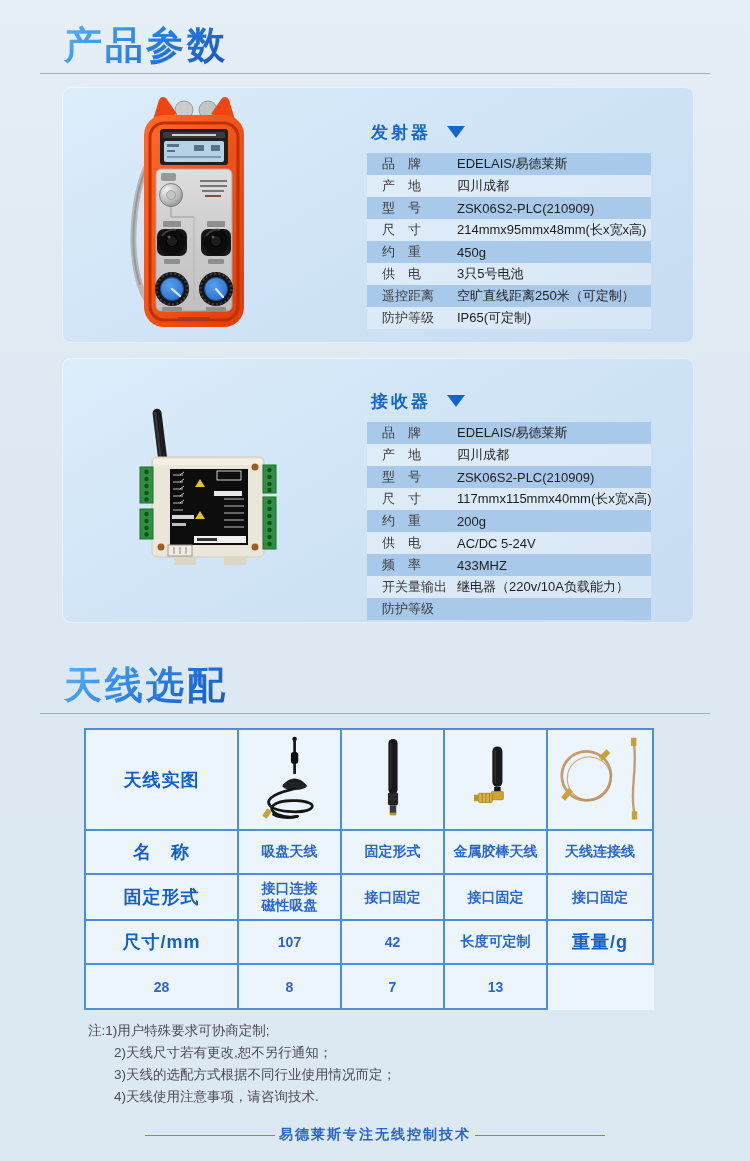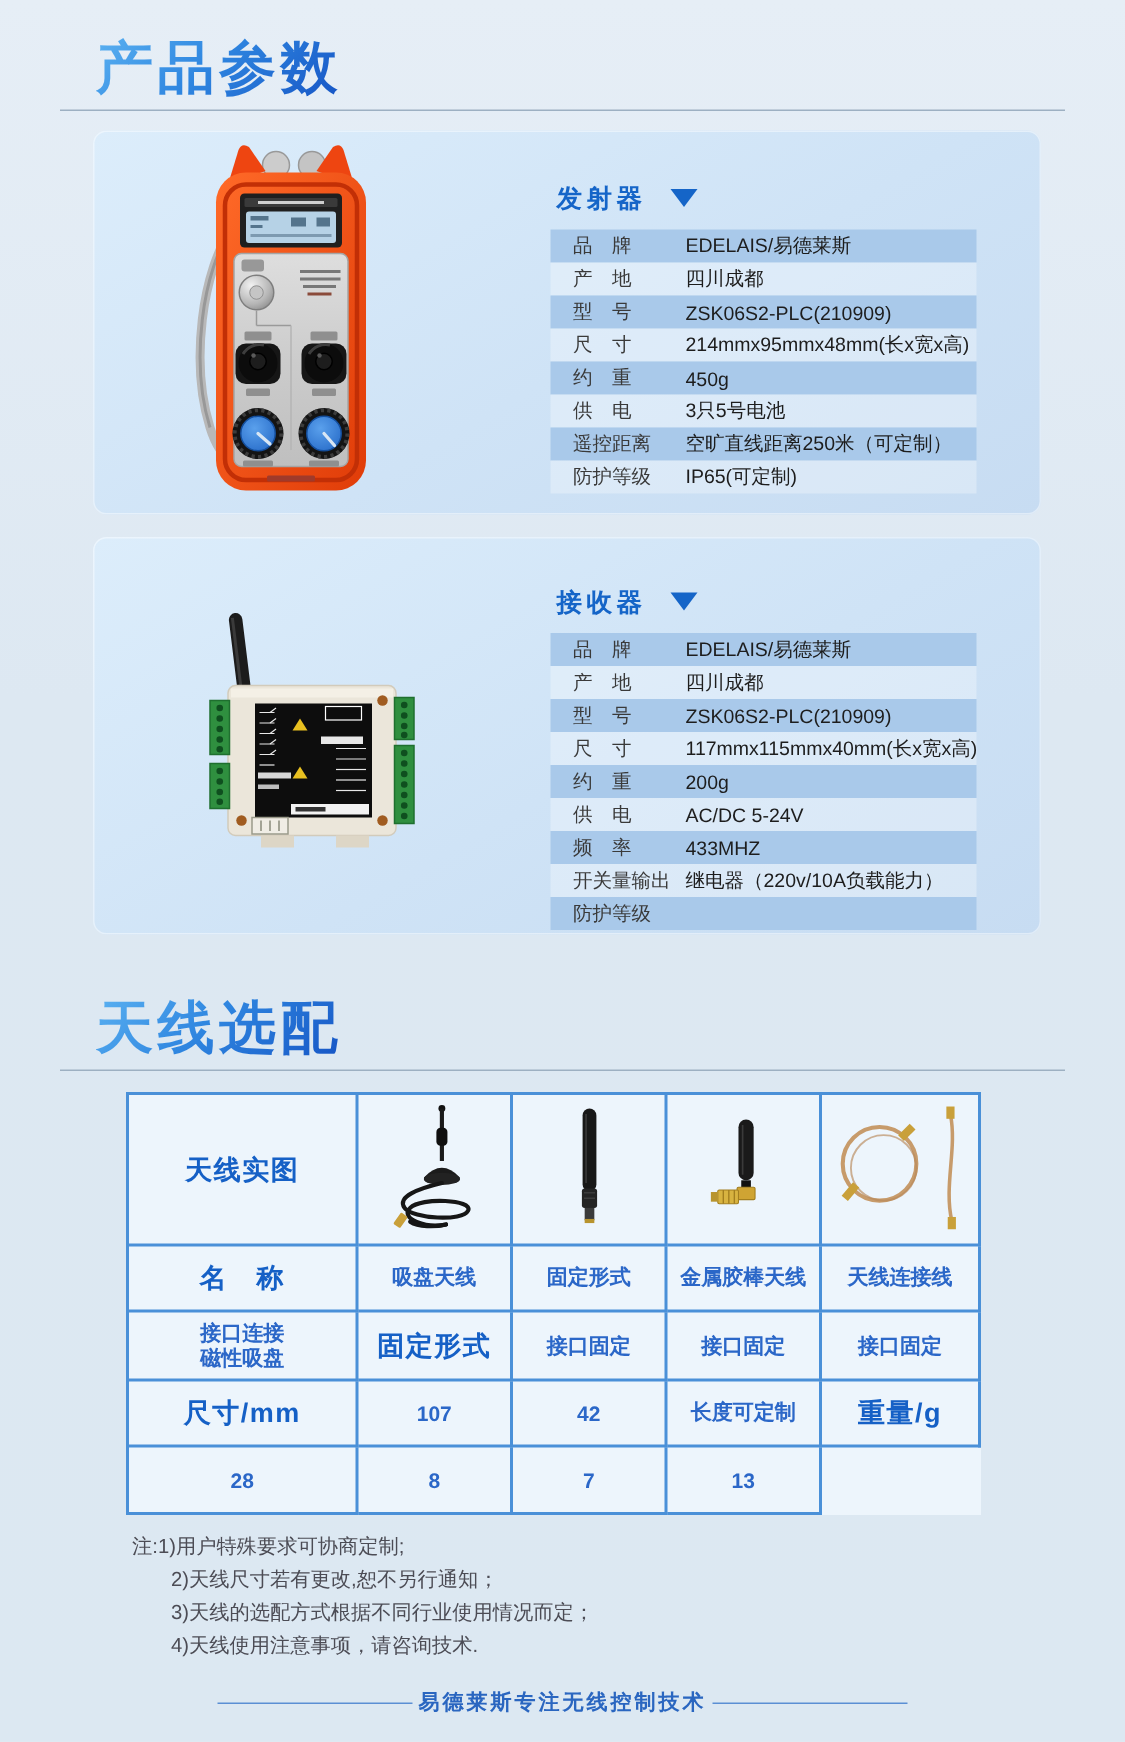--- a/index.html
+++ b/index.html
@@ -355,23 +355,23 @@
         <rect x="90" y="85" width="6" height="9" fill="#c9a03a"></rect>
       </svg>
     </div>
 
     <div class="at-cell at-h">名　称</div>
     <div class="at-cell at-v">吸盘天线</div>
     <div class="at-cell at-v">固定形式</div>
     <div class="at-cell at-v">金属胶棒天线</div>
     <div class="at-cell at-v">天线连接线</div>
 
+    <div class="at-cell at-h">固定形式</div>
     <div class="at-cell at-v at-mount">接口连接
 磁性吸盘</div>
-    <div class="at-cell at-h">固定形式</div>
     <div class="at-cell at-v at-mount">接口固定</div>
     <div class="at-cell at-v at-mount">接口固定</div>
     <div class="at-cell at-v at-mount">接口固定</div>
 
     <div class="at-cell at-h">尺寸/mm</div>
     <div class="at-cell at-v">107</div>
     <div class="at-cell at-v">42</div>
     <div class="at-cell at-v">长度可定制</div>
 
     <div class="at-cell at-h">重量/g</div>

